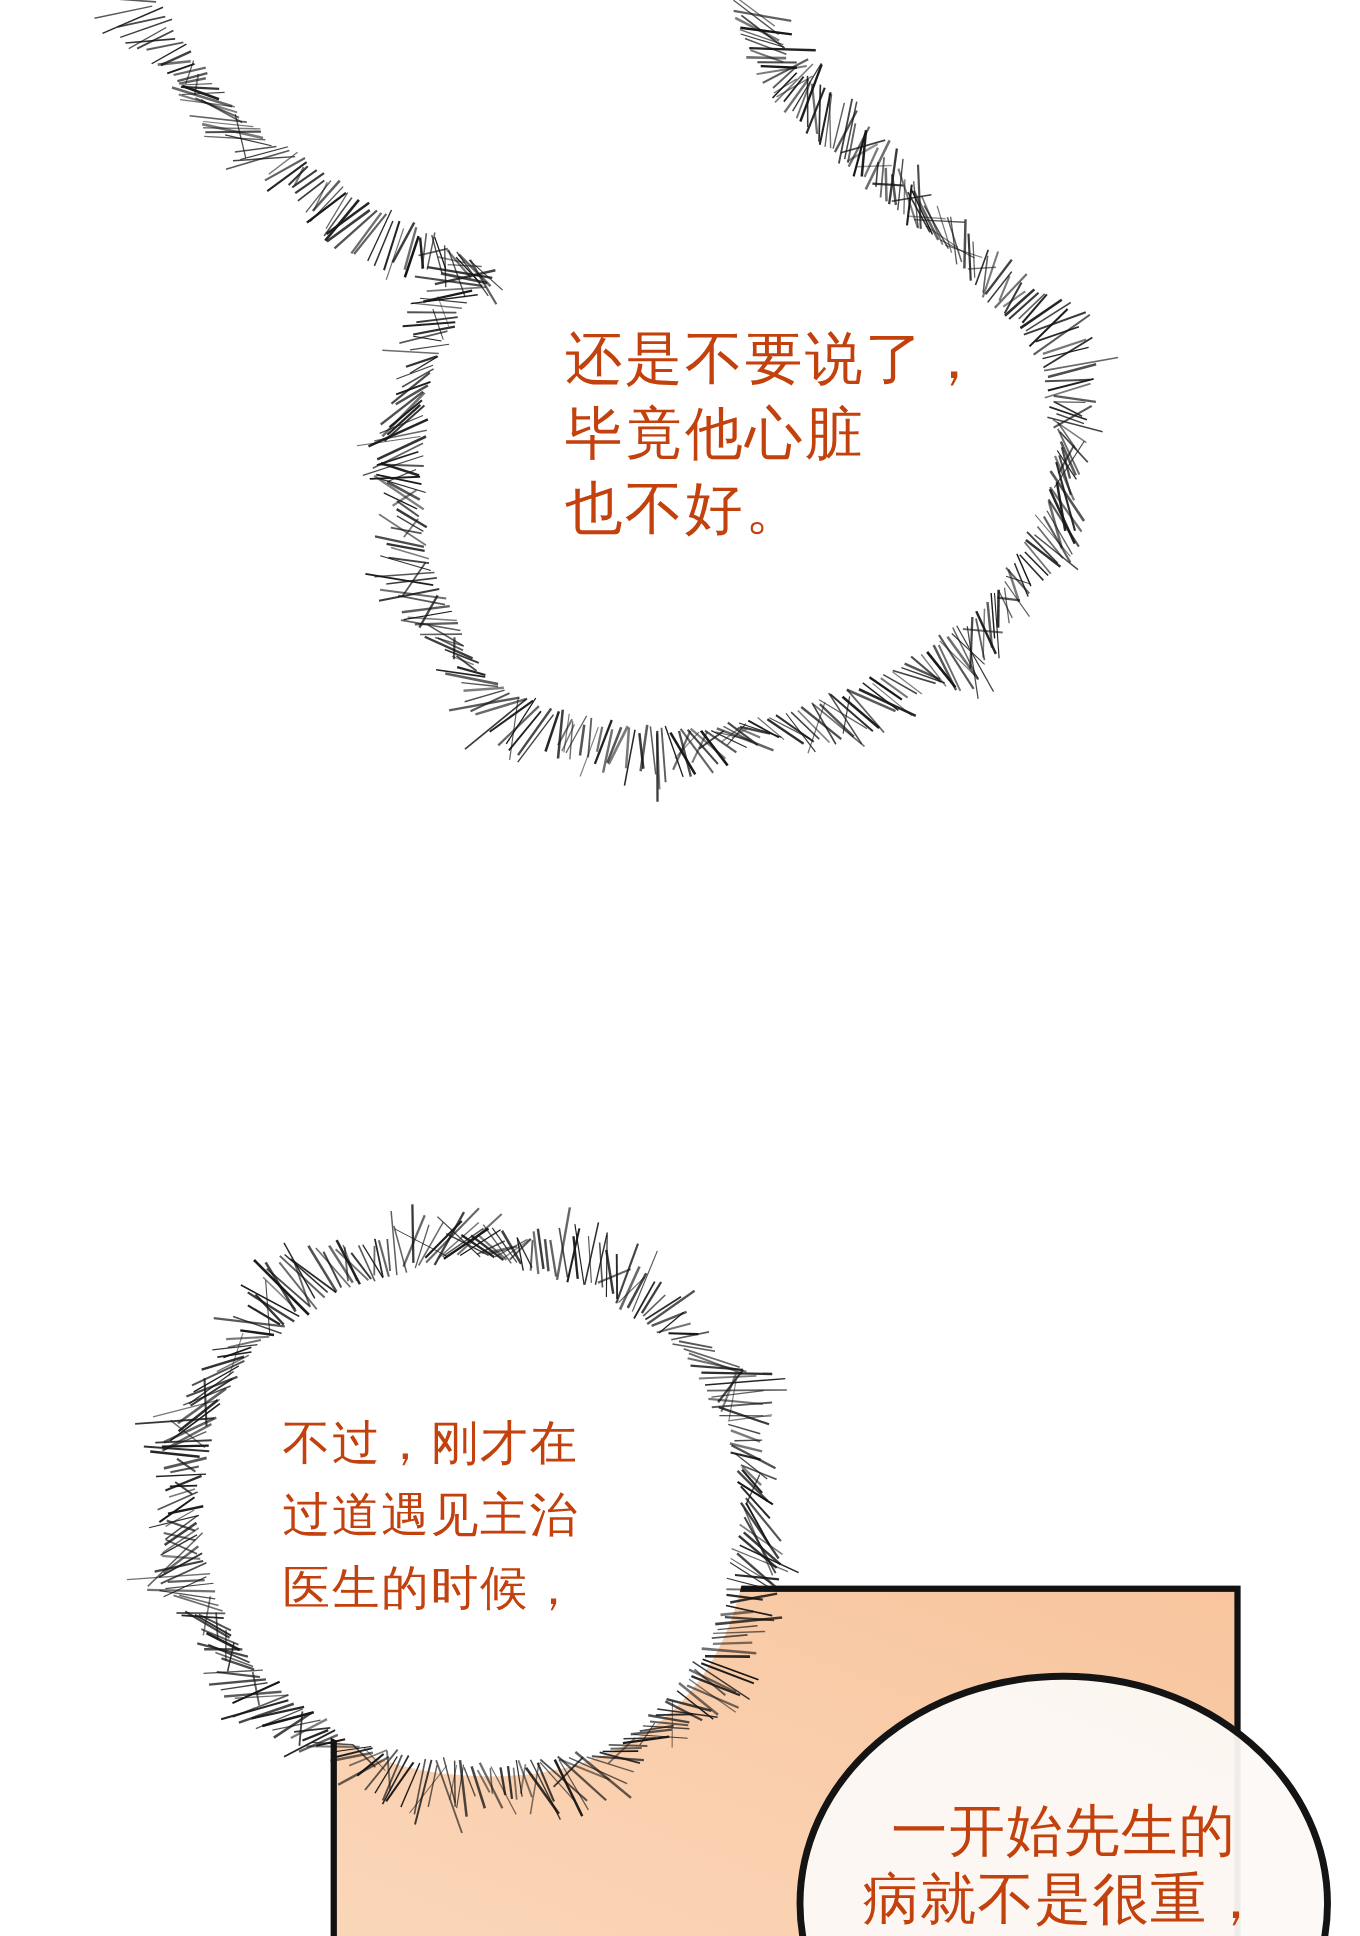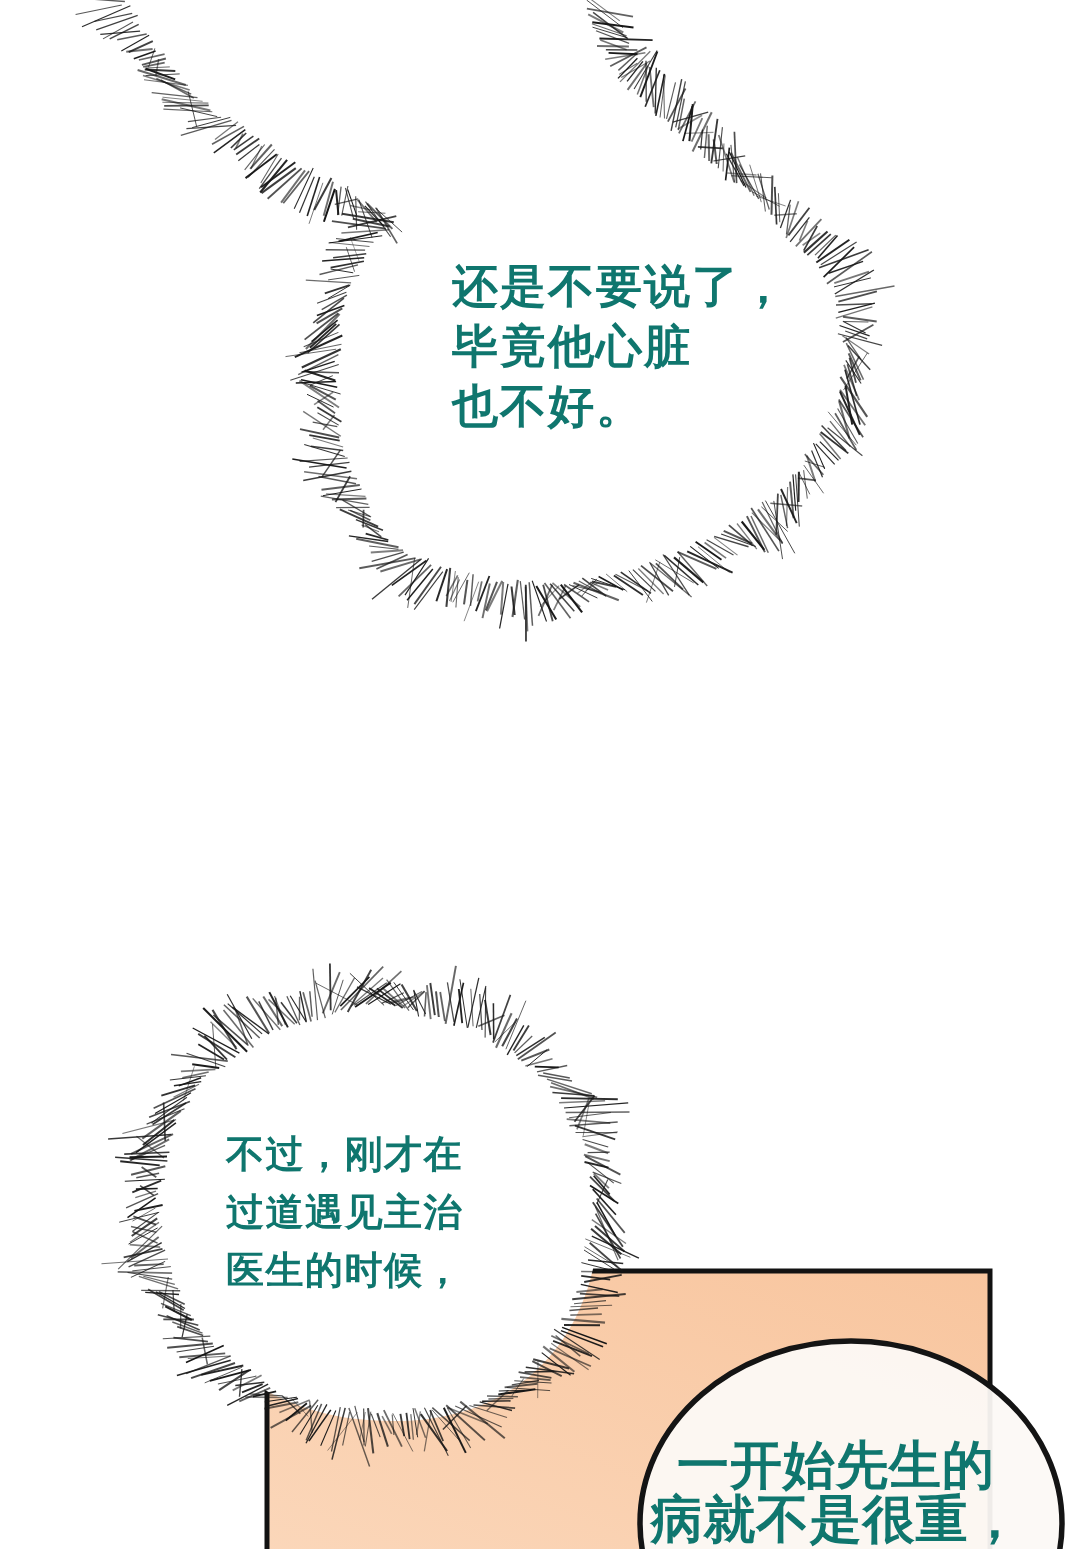--- a/index.html
+++ b/index.html
@@ -6,28 +6,28 @@
   body {
     width: 1088px; height: 1549px;
     position: relative; overflow: hidden;
     background: #ffffff;
     font-family: "DejaVu Sans", "Liberation Sans", sans-serif;
   }
   .page { position: absolute; inset: 0; }
   #art { position: absolute; left: 0; top: 0; }
   .btext {
     position: absolute;
-    color: #0f766e;
-    font-weight: 700;
+    color: #c2410c;
+    font-weight: 400;
     white-space: pre-line;
     z-index: 3;
   }
   .t1 { left: 452px; top: 256px;  font-size: 46px; line-height: 60px; letter-spacing: 2px; }
   .t2 { left: 226px; top: 1125px; font-size: 38px; line-height: 58px; letter-spacing: 1.5px; }
-  .t3 { left: 626px; top: 1438px; width: 420px; font-size: 52px; line-height: 54px; letter-spacing: 1px; text-align: center; }
+  .t3 { left: 641px; top: 1438px; width: 420px; font-size: 45px; line-height: 54px; letter-spacing: 1px; text-align: center; }
 </style>
 </head>
 <body>
 
 <div class="page">
 
   <svg id="art" width="1088" height="1549" viewBox="0 0 1088 1549">
     <defs>
       <linearGradient id="panelGrad" x1="1" y1="0" x2="0" y2="1">
         <stop offset="0" stop-color="#f8c59e"></stop>

